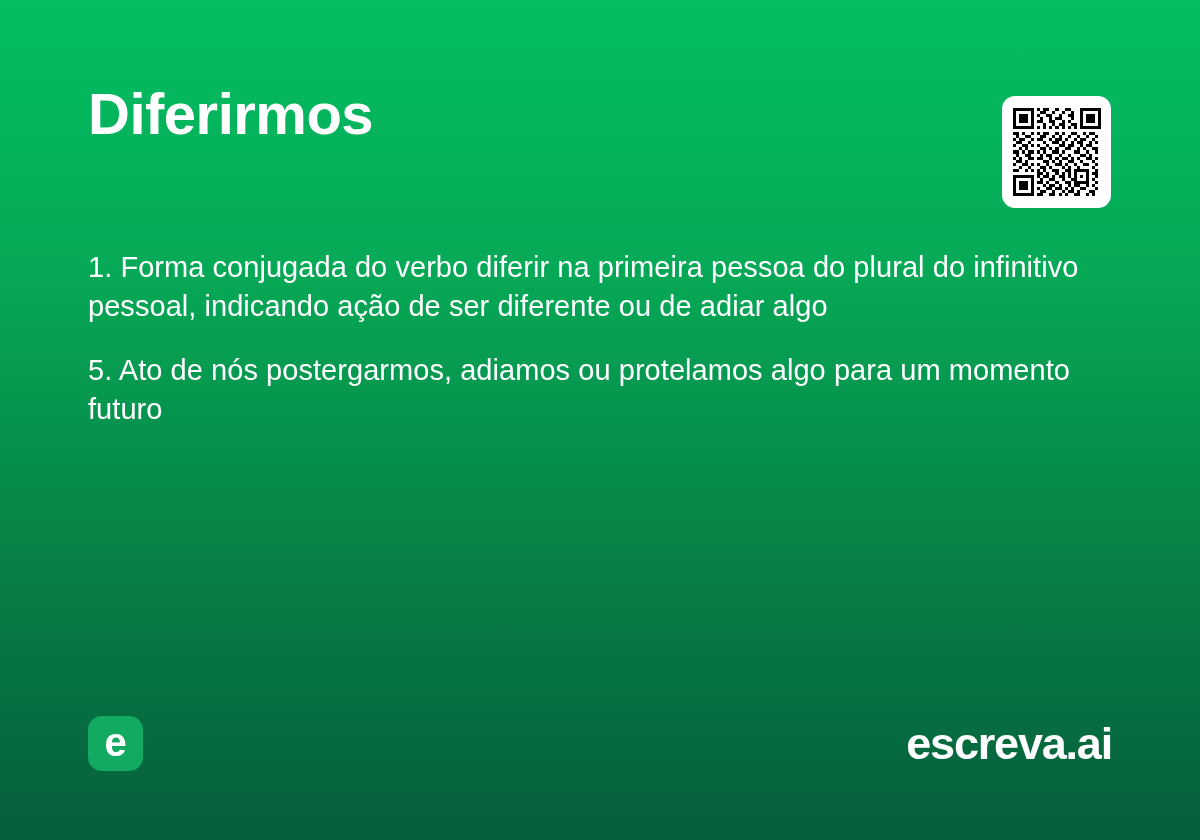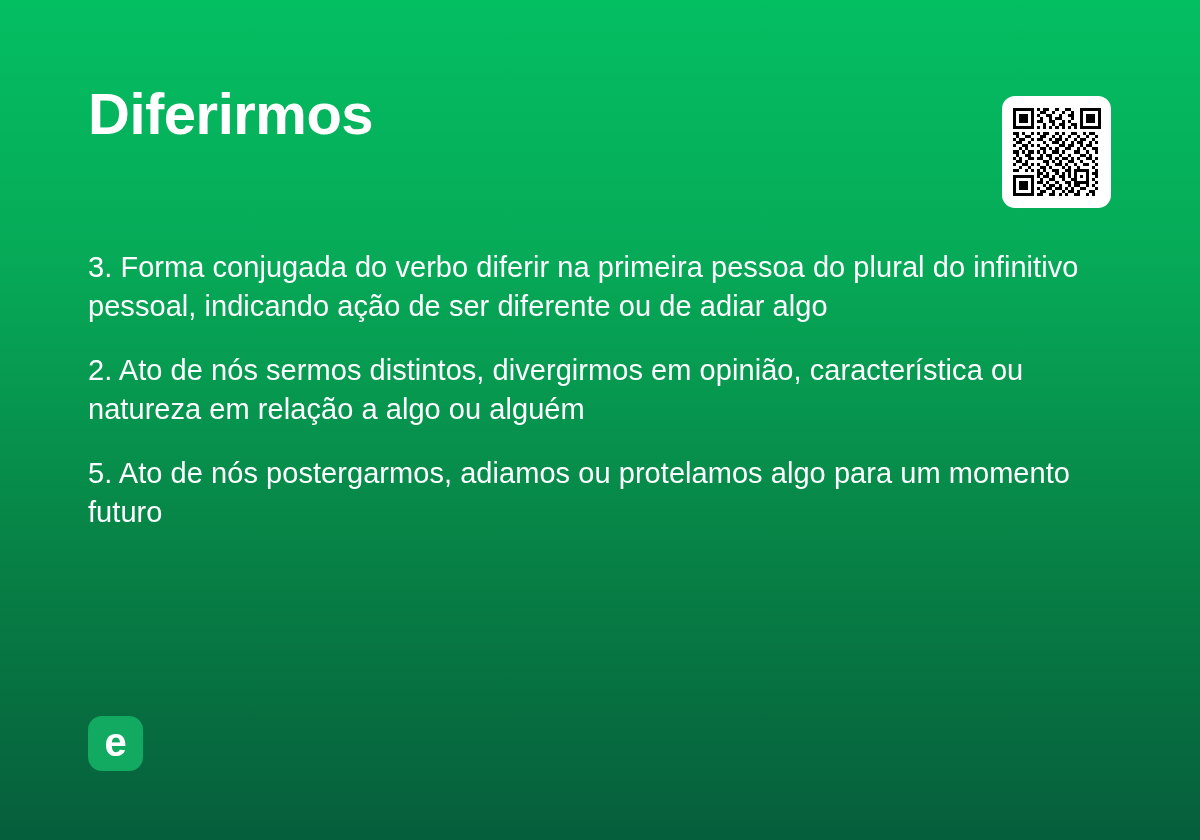--- a/index.html
+++ b/index.html
@@ -368,24 +368,24 @@
             <rect x="17" y="28" width="1" height="1"></rect>
           <rect x="20" y="28" width="2" height="1"></rect>
             <rect x="24" y="28" width="1" height="1"></rect>
           <rect x="26" y="28" width="1" height="1"></rect>
         </g>
       </svg>
     </span>
   </div>
 
   <div class="definitions">
-    <p class="definition">3. Forma conjugada do verbo diferir na primeira pessoa do plural do infinitivo pessoal, indicando ação de ser diferente ou de adiar algo</p>
-    <p class="definition">2. Ato de nós sermos distintos, divergirmos em opinião, característica ou natureza em relação a algo ou alguém</p>
+    <p class="definition">1. Forma conjugada do verbo diferir na primeira pessoa do plural do infinitivo pessoal, indicando ação de ser diferente ou de adiar algo</p>
     <p class="definition">5. Ato de nós postergarmos, adiamos ou protelamos algo para um momento futuro</p>
   </div>
 
   <div class="footer">
     <div class="brand-badge">
       <span class="brand-badge-letter">e</span>
     </div>
+    <div class="brand-wordmark">escreva.ai</div>
   </div>
 
 </div>
 
 </body></html>

